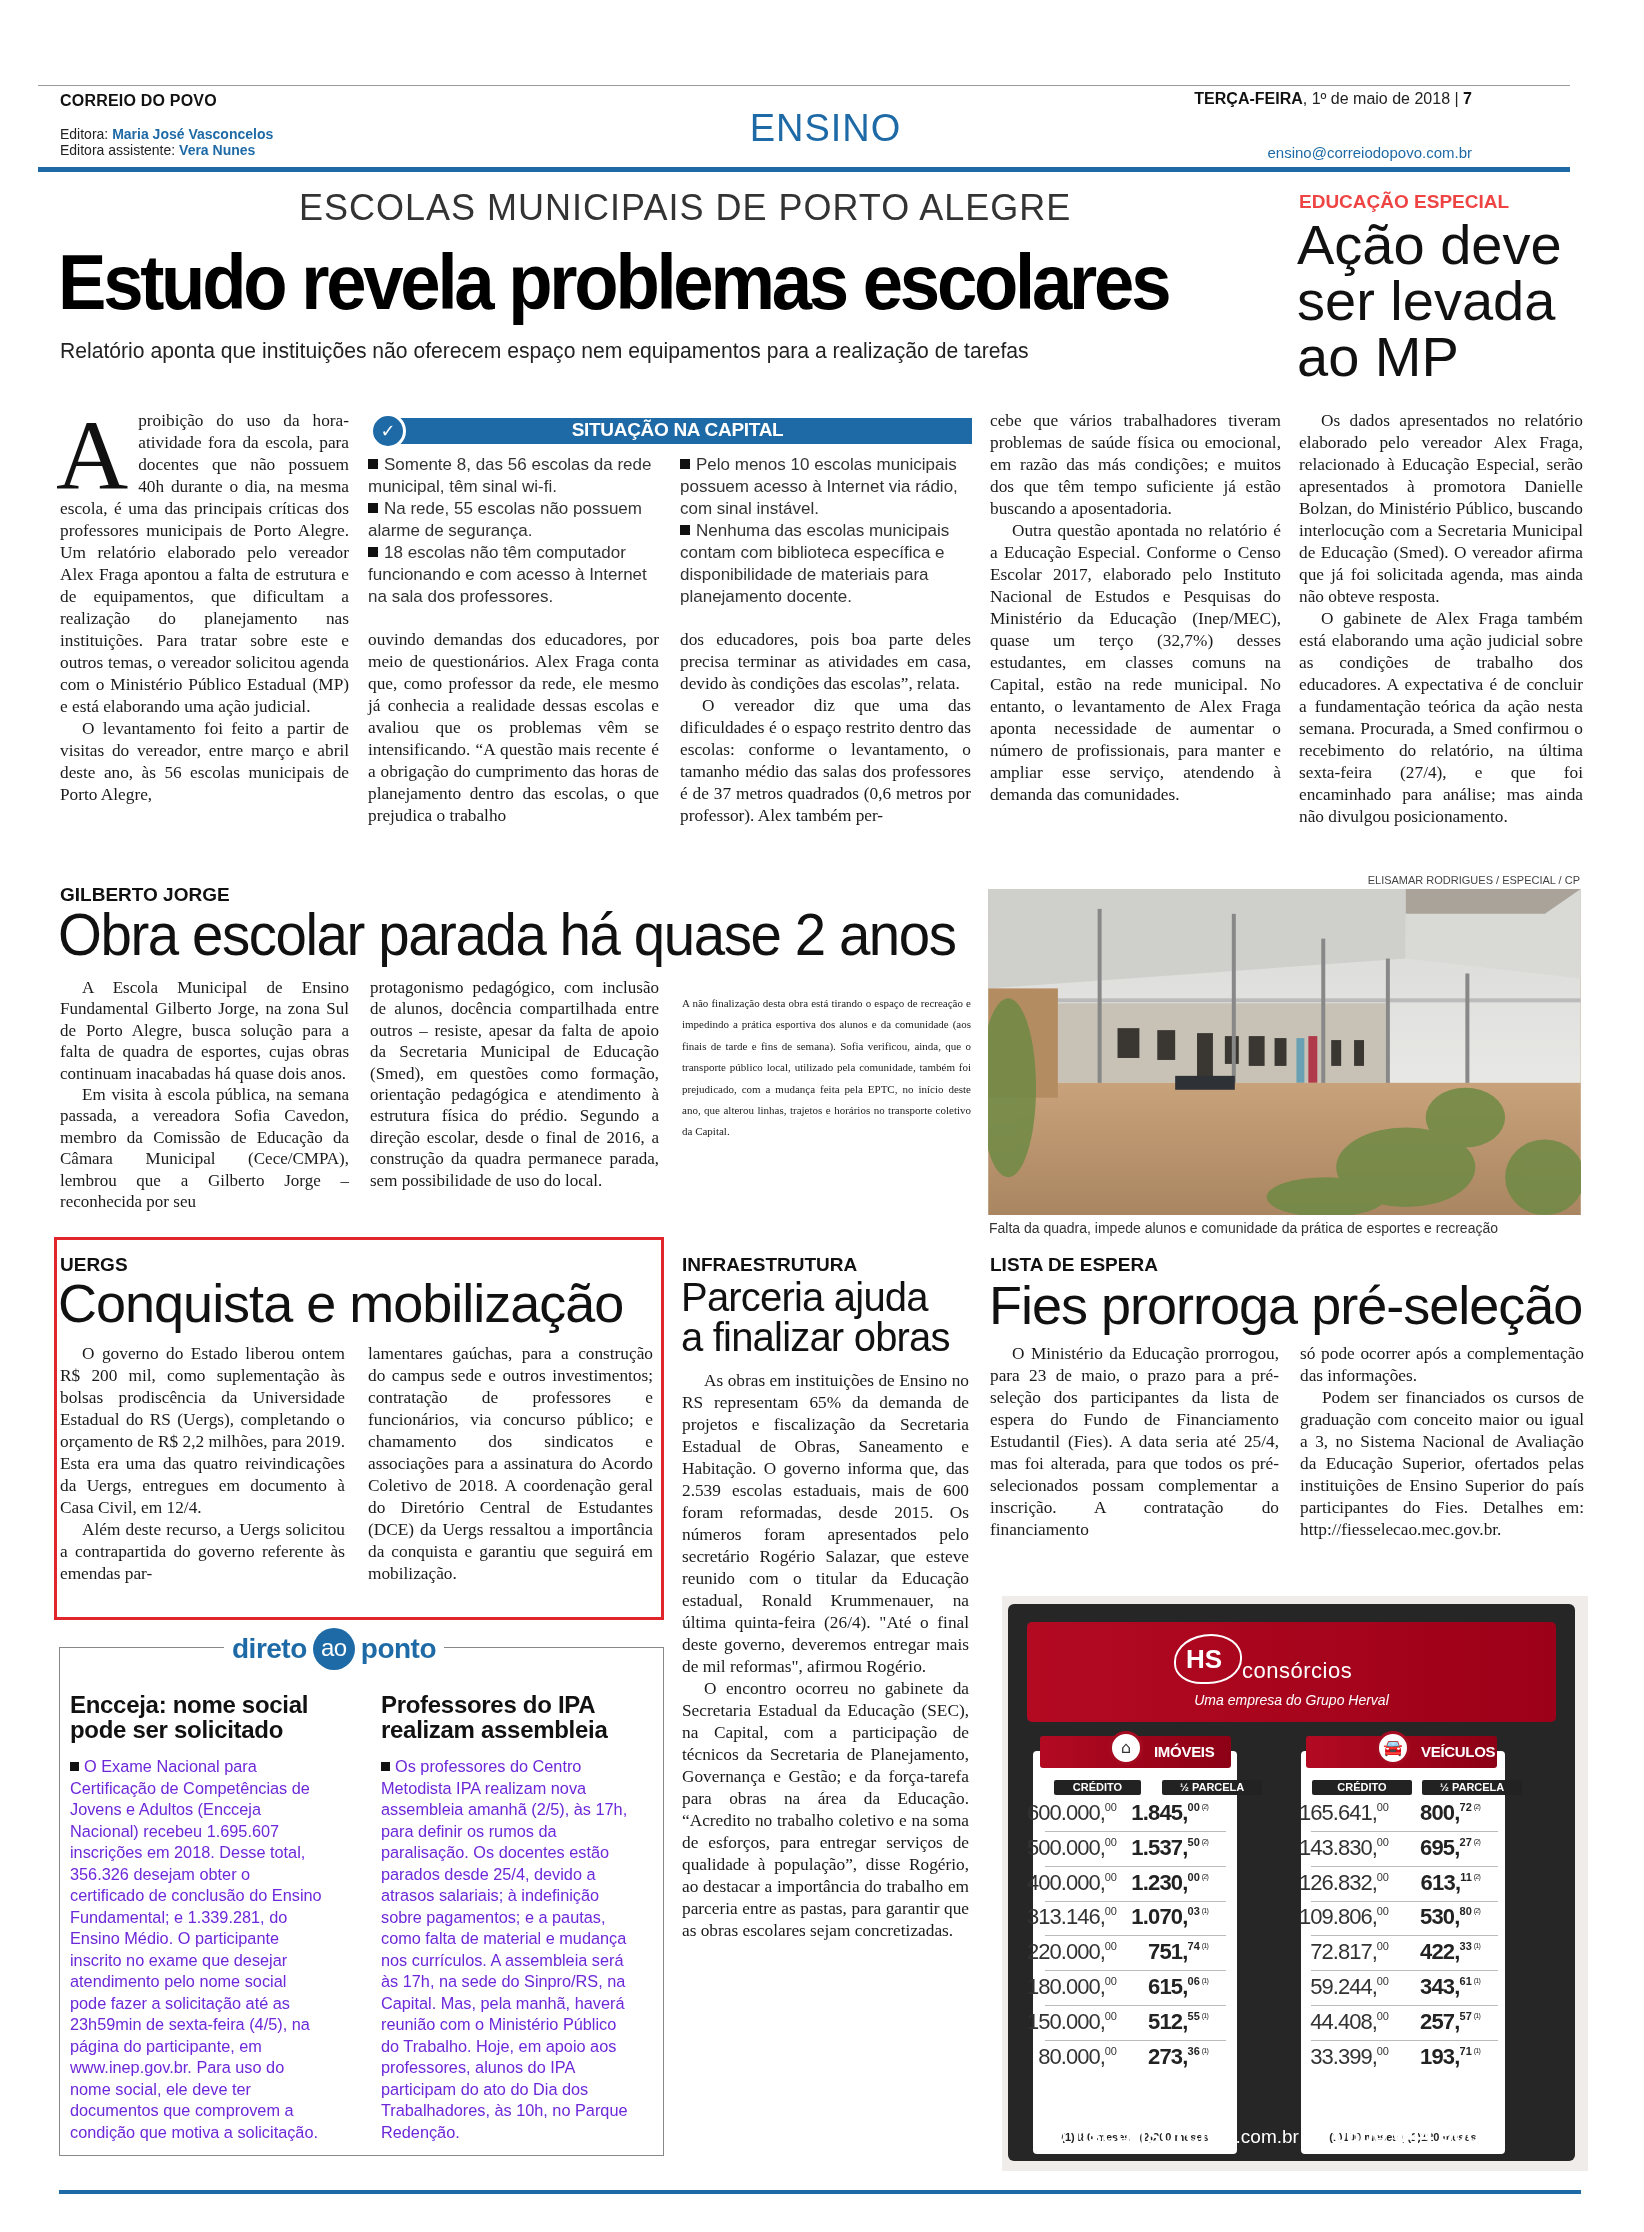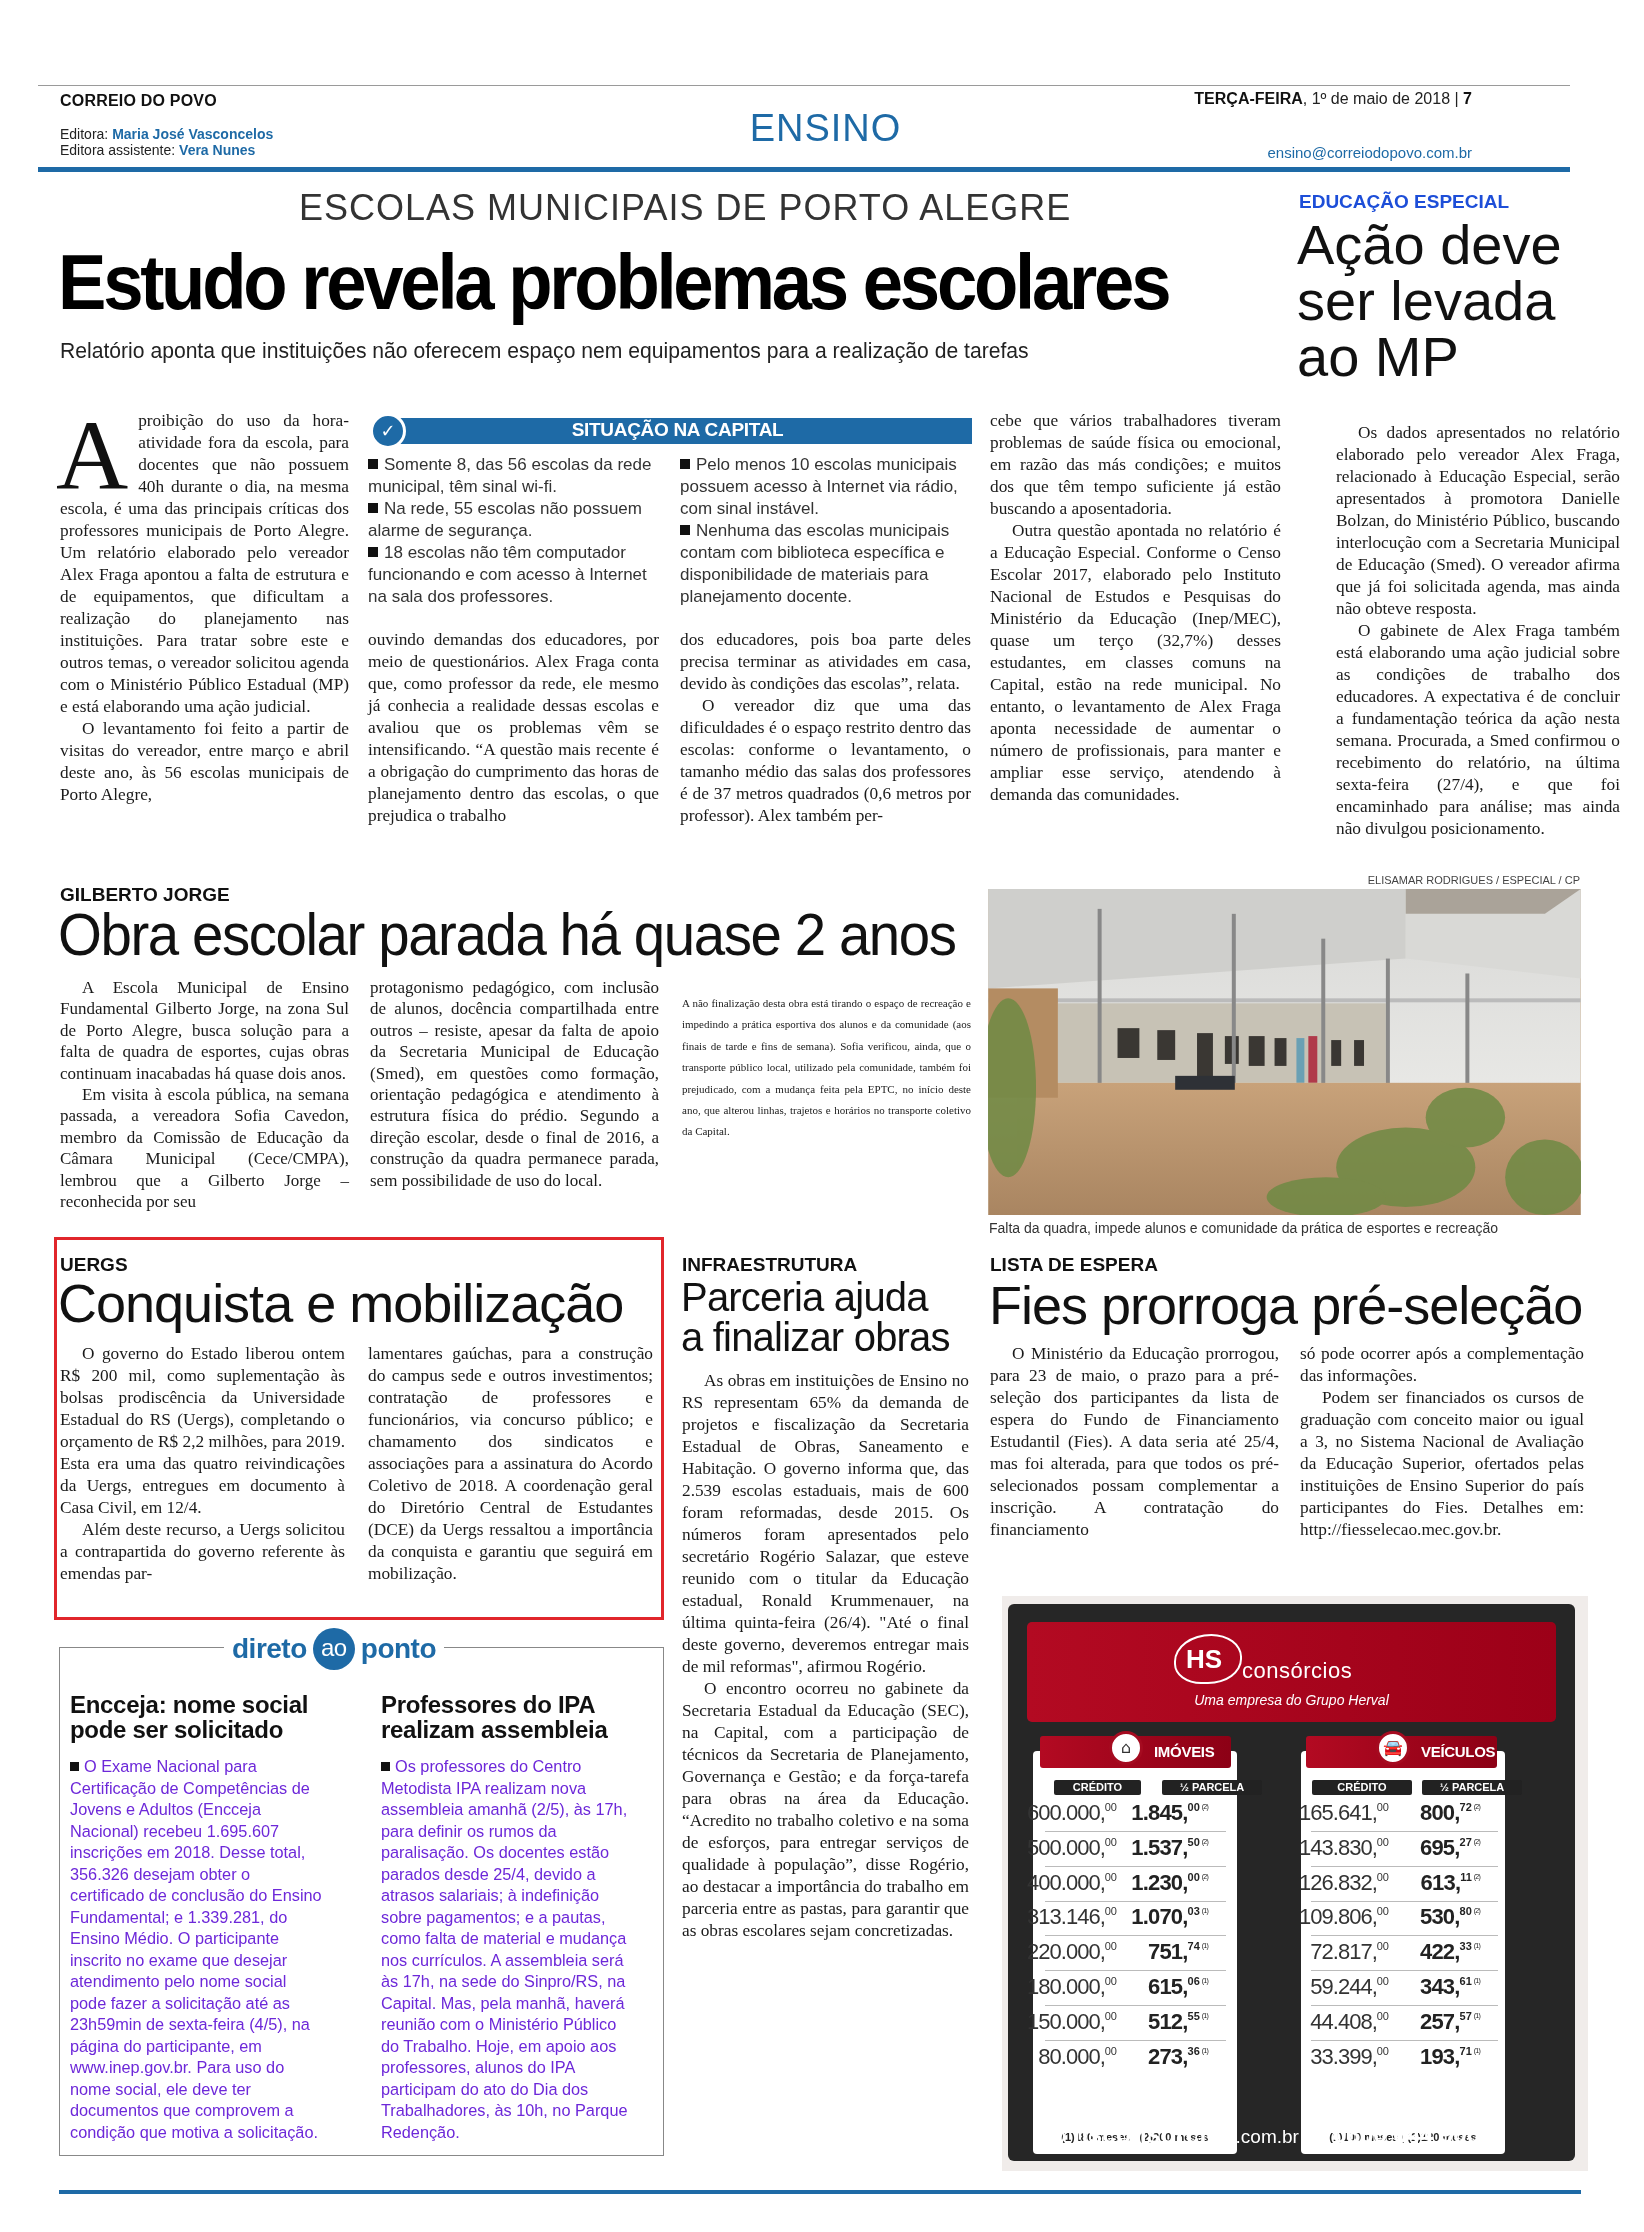--- a/index.html
+++ b/index.html
@@ -17,21 +17,21 @@
   .date-line b { font-weight: 700; color: #111; }
   .email { right: 173px; top: 144px; font: 15px "Liberation Sans", sans-serif; color: #1e6aa6; text-align: center; }
   .header-bar { left: 38px; top: 167px; width: 1532px; height: 5px; background: #1e6aa6; }
 
   
   .kicker-main { left: 299px; top: 187px; font: 300 36px "Liberation Sans", sans-serif; color: #333; letter-spacing: 1px; }
   .headline-main { left: 58px; top: 243px; font: 700 78px "Liberation Sans", sans-serif; color: #000; letter-spacing: -3.5px; line-height: 1; transform: scaleX(0.93); transform-origin: left top; white-space: nowrap; }
   .deck-main { left: 60px; top: 338px; font: 300 22px "Liberation Sans", sans-serif; color: #222; white-space: nowrap; transform: scaleX(0.96); transform-origin: left top; }
 
   
-  .kicker-side { left: 1299px; top: 191px; font: 700 19px "Liberation Sans", sans-serif; color: #1d4ed8; }
+  .kicker-side { left: 1299px; top: 191px; font: 700 19px "Liberation Sans", sans-serif; color: #ef4444; }
   .headline-side { left: 1297px; top: 217px; width: 299px; font: 300 56px "Liberation Sans", sans-serif; color: #111; line-height: 56px; }
 
   
   .col { position: absolute; font-size: 17.3px; line-height: 22px; text-align: justify; hyphens: auto; color: #1a1a1a; }
   .col p { text-indent: 22px; }
   .col p.noindent { text-indent: 0; }
   .dropcap { float: left; font: 400 100px/80px "Liberation Serif", serif; margin: 6px 10px 0 -4px; color: #111; }
 
   
   .situ-bar { left: 383px; top: 418px; width: 589px; height: 26px; background: #1e6aa6; }
@@ -129,21 +129,21 @@
   <p class="noindent">dos educadores, pois boa parte deles precisa terminar as atividades em casa, devido às condições das escolas”, relata.</p>
   <p>O vereador diz que uma das dificuldades é o espaço restrito dentro das escolas: conforme o levantamento, o tamanho médio das salas dos professores é de 37 metros quadrados (0,6 metros por professor). Alex também per-</p>
 </div>
 <div class="col" style="left:990px; top:410px; width:291px;">
   <p class="noindent">cebe que vários trabalhadores tiveram problemas de saúde física ou emocional, em razão das más condições; e muitos dos que têm tempo suficiente já estão buscando a aposentadoria.</p>
   <p>Outra questão apontada no relatório é a Educação Especial. Conforme o Censo Escolar 2017, elaborado pelo Instituto Nacional de Estudos e Pesquisas do Ministério da Educação (Inep/MEC), quase um terço (32,7%) desses estudantes, em classes comuns na Capital, estão na rede municipal. No entanto, o levantamento de Alex Fraga aponta necessidade de aumentar o número de profissionais, para manter e ampliar esse serviço, atendendo à demanda das comunidades.</p>
 </div>
 
 <div class="abs kicker-side">EDUCAÇÃO ESPECIAL</div>
 <div class="abs headline-side">Ação deve ser levada ao MP</div>
-<div class="col" style="left:1336px; top:410px; width:284px;margin-top:12px;">
+<div class="col" style="left:1299px; top:410px; width:284px;">
   <p>Os dados apresentados no relatório elaborado pelo vereador Alex Fraga, relacionado à Educação Especial, serão apresentados à promotora Danielle Bolzan, do Ministério Público, buscando interlocução com a Secretaria Municipal de Educação (Smed). O vereador afirma que já foi solicitada agenda, mas ainda não obteve resposta.</p>
   <p>O gabinete de Alex Fraga também está elaborando uma ação judicial sobre as condições de trabalho dos educadores. A expectativa é de concluir a fundamentação teórica da ação nesta semana. Procurada, a Smed confirmou o recebimento do relatório, na última sexta-feira (27/4), e que foi encaminhado para análise; mas ainda não divulgou posicionamento.</p>
 </div>
 
 <div class="kicker" style="left:60px; top:884px;">GILBERTO JORGE</div>
 <div class="headline" style="left:58px; top:905px; font-size:60px; letter-spacing:-1.5px; transform:scaleX(0.94); transform-origin:left top;">Obra escolar parada há quase 2 anos</div>
 <div class="col" style="left:60px; top:977px; width:289px; font-size:17px; line-height:21.4px;">
   <p>A Escola Municipal de Ensino Fundamental Gilberto Jorge, na zona Sul de Porto Alegre, busca solução para a falta de quadra de esportes, cujas obras continuam inacabadas há quase dois anos.</p>
   <p>Em visita à escola pública, na semana passada, a vereadora Sofia Cavedon, membro da Comissão de Educação da Câmara Municipal (Cece/CMPA), lembrou que a Gilberto Jorge – reconhecida por seu</p>
 </div>

